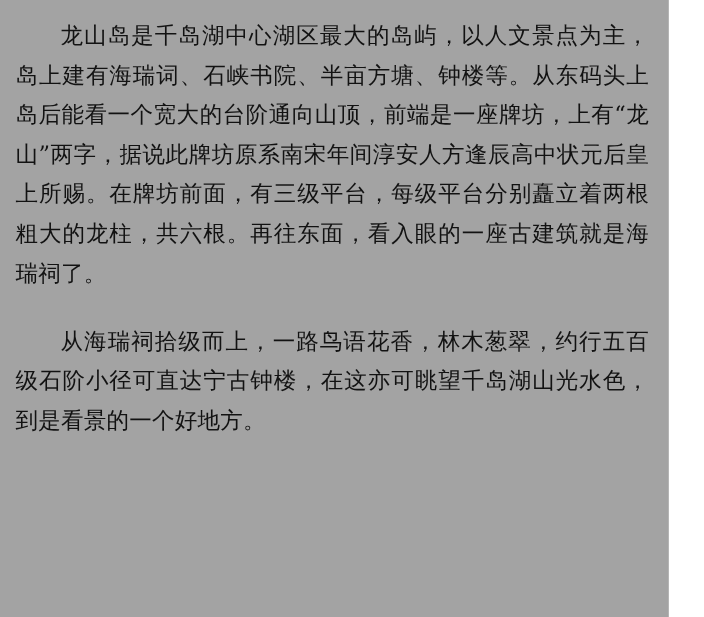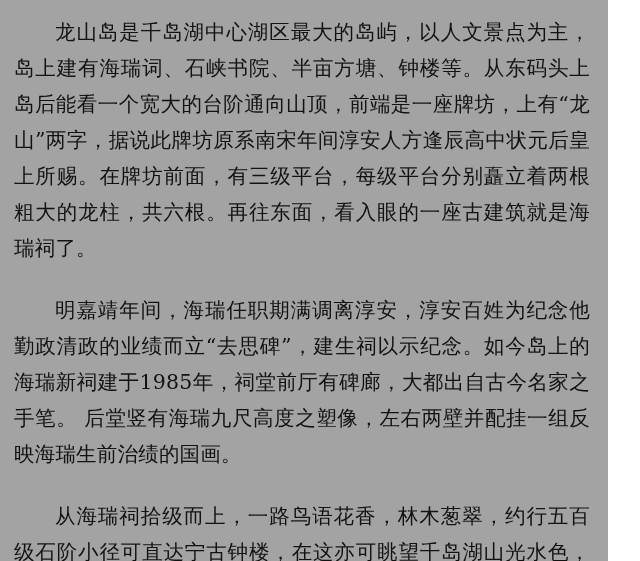--- a/index.html
+++ b/index.html
@@ -34,15 +34,14 @@
   }
   .para:last-child {
     margin-bottom: 0;
   }
 </style>
 </head>
 <body>
 
 <div class="page">
   <p class="para">龙山岛是千岛湖中心湖区最大的岛屿，以人文景点为主，岛上建有海瑞词、石峡书院、半亩方塘、钟楼等。从东码头上岛后能看一个宽大的台阶通向山顶，前端是一座牌坊，上有“龙山”两字，据说此牌坊原系南宋年间淳安人方逢辰高中状元后皇上所赐。在牌坊前面，有三级平台，每级平台分别矗立着两根粗大的龙柱，共六根。再往东面，看入眼的一座古建筑就是海瑞祠了。</p>
-  <p class="para">明嘉靖年间，海瑞任职期满调离淳安，淳安百姓为纪念他勤政清政的业绩而立“去思碑”，建生祠以示纪念。如今岛上的海瑞新祠建于1985年，祠堂前厅有碑廊，大都出自古今名家之手笔。 后堂竖有海瑞九尺高度之塑像，左右两壁并配挂一组反映海瑞生前治绩的国画。</p>
   <p class="para">从海瑞祠拾级而上，一路鸟语花香，林木葱翠，约行五百级石阶小径可直达宁古钟楼，在这亦可眺望千岛湖山光水色，到是看景的一个好地方。</p>
 </div>
 
 </body></html>

